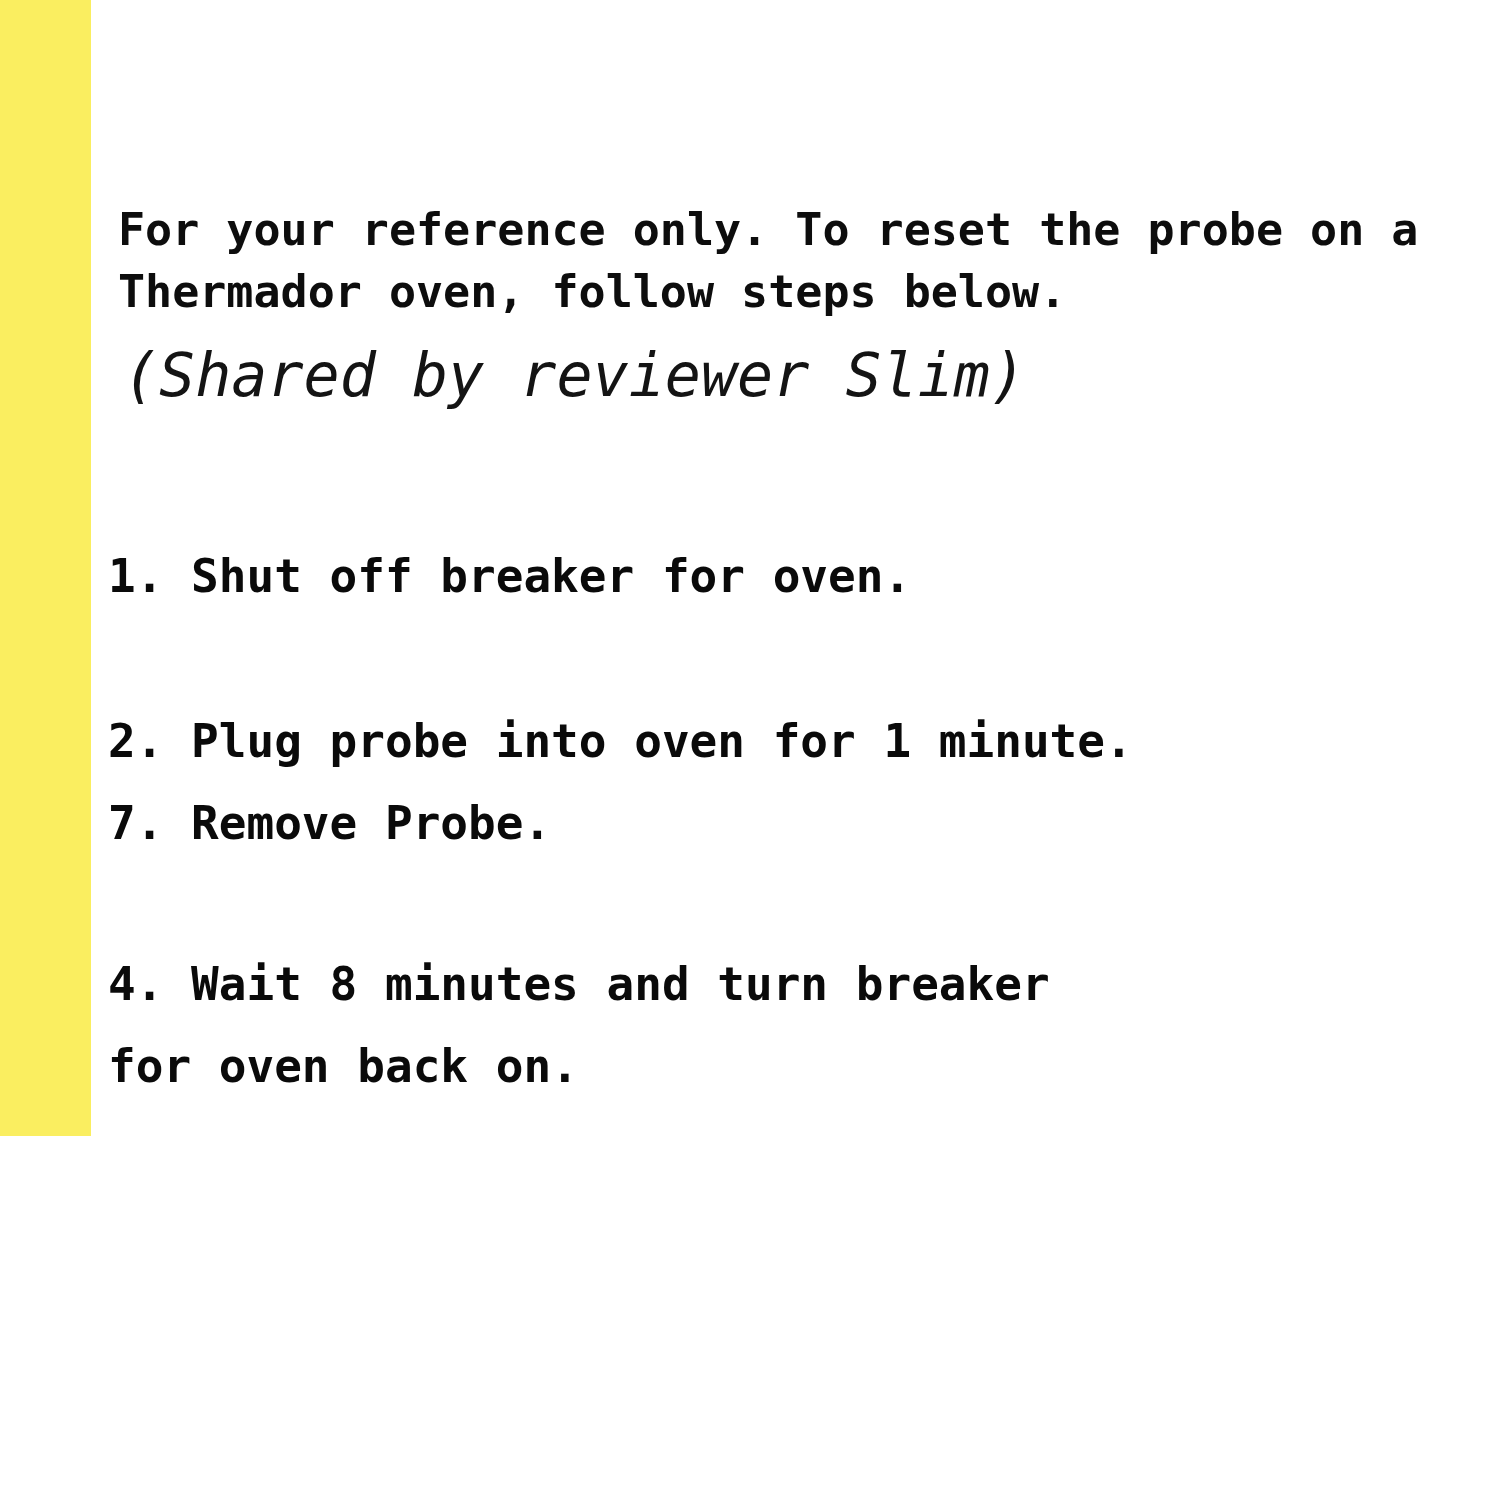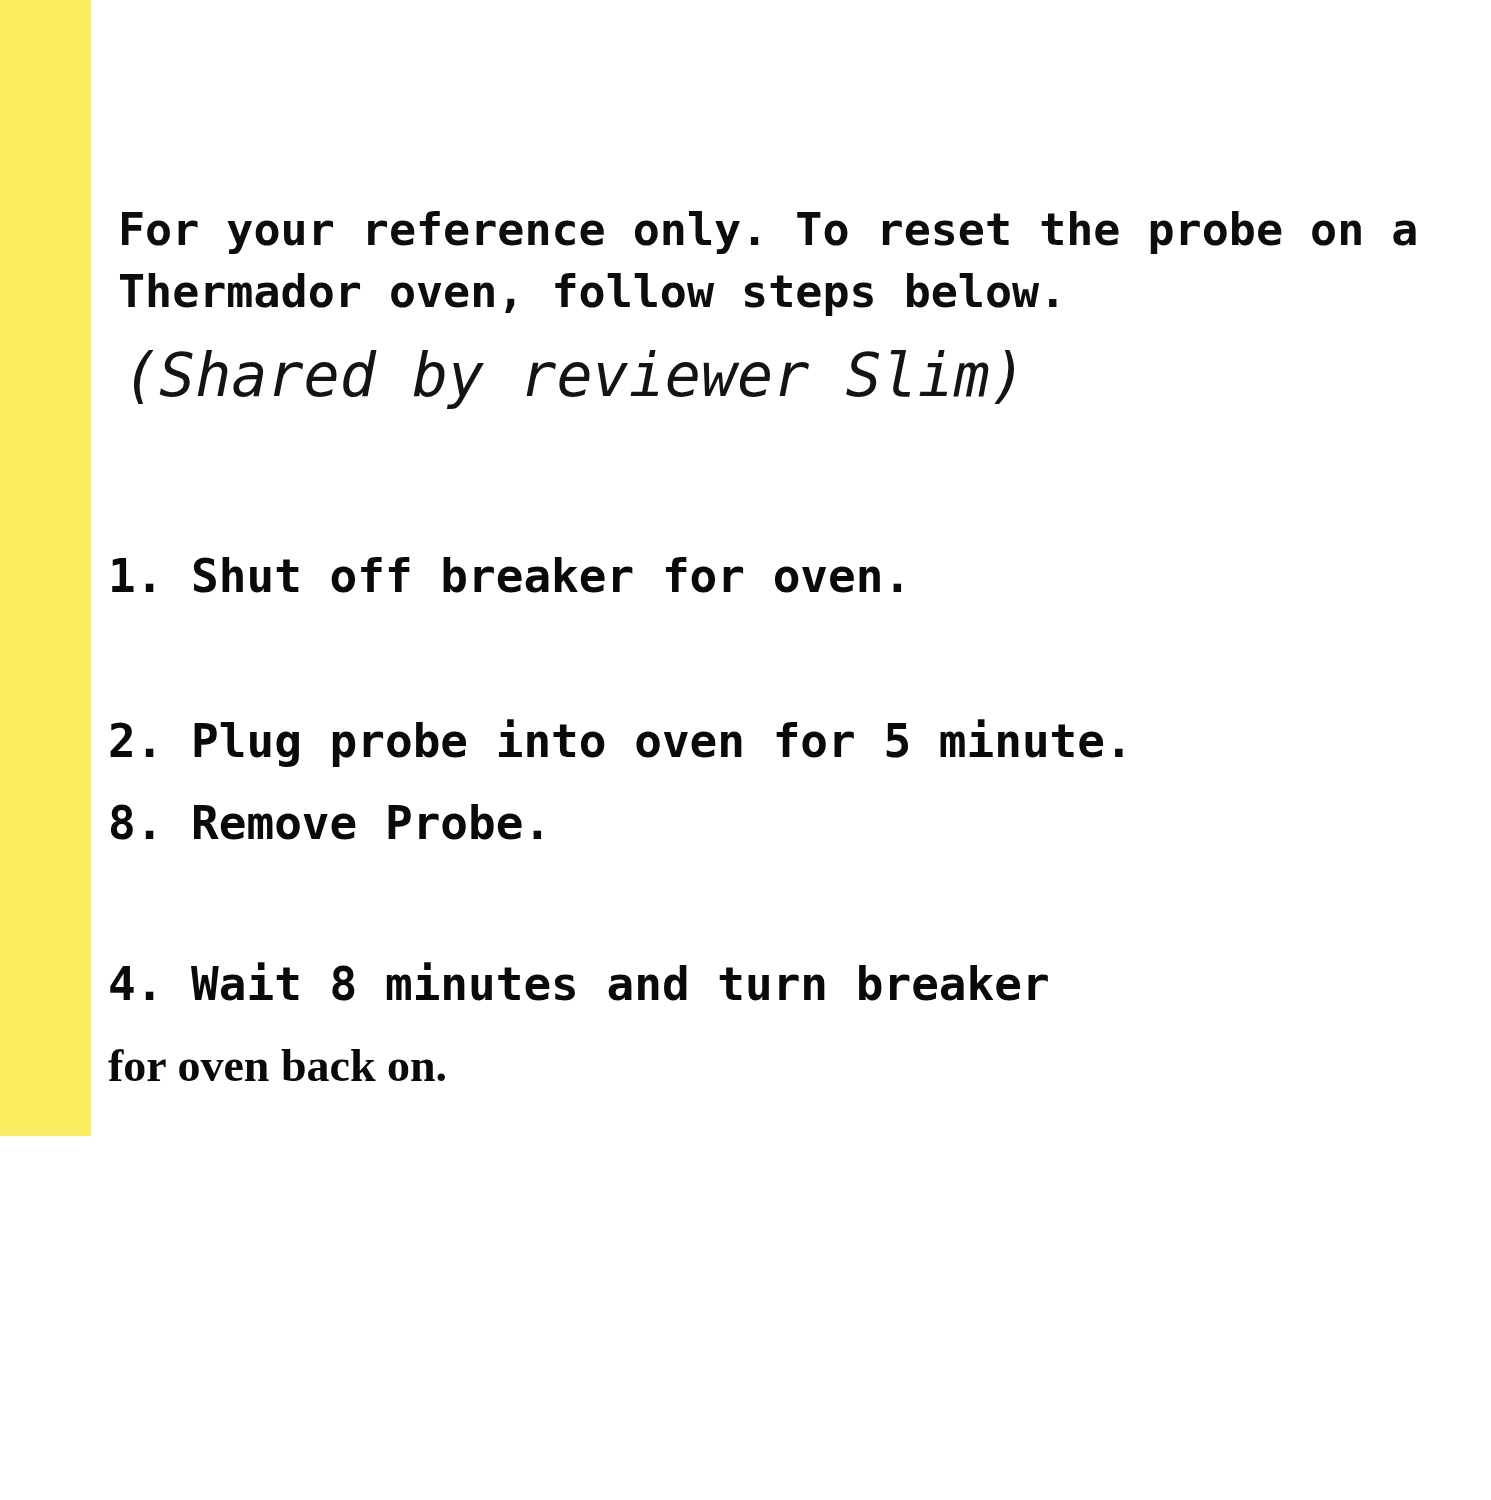--- a/index.html
+++ b/index.html
@@ -76,21 +76,21 @@
     position: absolute;
     left: 17px;
     font-family: "DejaVu Sans Mono", monospace;
     font-weight: bold;
     font-size: 46px;
     line-height: 82px;
     letter-spacing: 0px;
     color: #0a0a0a;
     white-space: nowrap;
   }
-  .step .cont { display: block; font-family: Liberation Serif, serif; }
+  .step .cont { display: block; }
 
   #step-1 { top: 535px; }
   #step-2 { top: 700px; }
   #step-3 { top: 782px; }
   #step-4 { top: 943px; }
   #step-5 { top: 1180px; }
 </style>
 </head>
 <body>
 
@@ -107,25 +107,25 @@
       <span class="l2">Thermador oven, follow steps below.</span>
     </div>
 
     <div class="attribution">(Shared by reviewer Slim)</div>
 
     <div class="step" id="step-1">
       <span class="main">1. Shut off breaker for oven.</span>
     </div>
 
     <div class="step" id="step-2">
-      <span class="main">2. Plug probe into oven for 5 minute.</span>
+      <span class="main">2. Plug probe into oven for 1 minute.</span>
     </div>
 
     <div class="step" id="step-3">
-      <span class="main">8. Remove Probe.</span>
+      <span class="main">7. Remove Probe.</span>
     </div>
 
     <div class="step" id="step-4">
       <span class="main">4. Wait 8 minutes and turn breaker</span>
       <span class="cont">for oven back on.</span>
     </div>
 
     <div class="step" id="step-5">
     </div>
 

